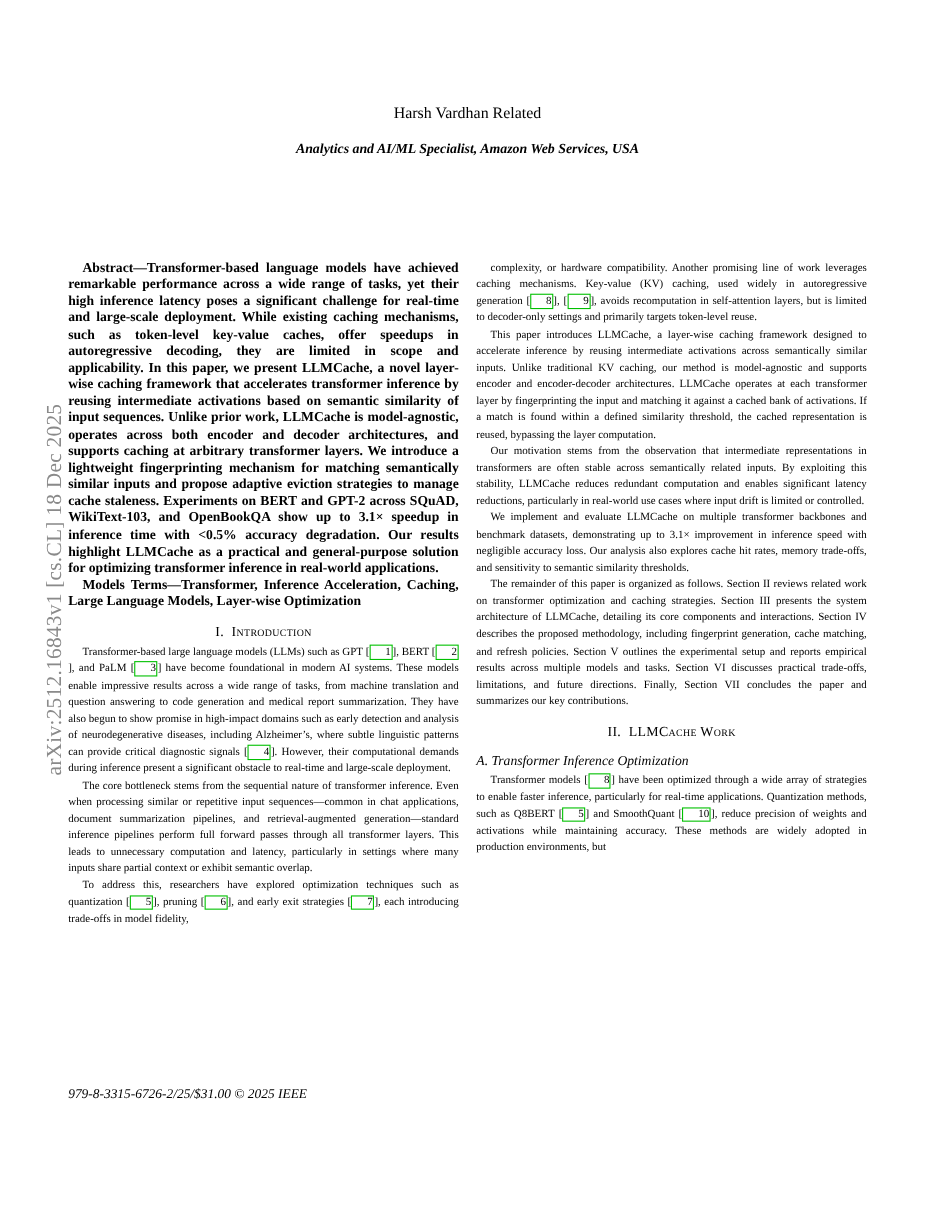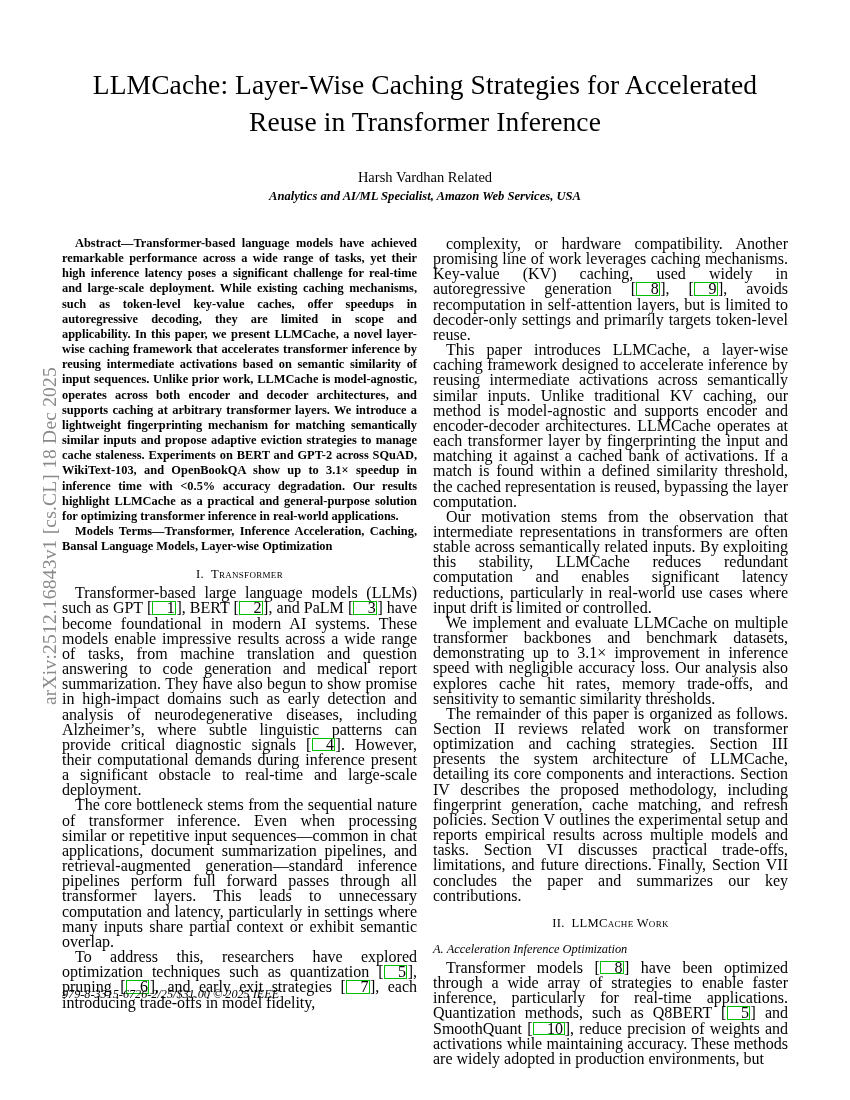--- a/index.html
+++ b/index.html
@@ -62,21 +62,21 @@
     font-weight: normal;
     margin: 0;
     letter-spacing: 0.1px;
   }
   #author-name {
     margin-top: 28px;
     font-size: 14.5px;
     line-height: 19px;
   }
   #author-affiliation {
-    margin-top: 1px;
+    margin-top: 14px;
     font-size: 12.6px;
     font-style: italic;
     font-weight: bold;
     line-height: 17px;
   }
 
   
   #columns {
     position: absolute;
     left: 62px;
@@ -88,21 +88,21 @@
     position: absolute;
     top: 0;
     width: 355px;
     height: 790px;
   }
   #col-left  { left: 0px; }
   #col-right { left: 371px; }
 
   p.body-par {
     margin: 0;
-    font-size: 16px;
+    font-size: 10px;
     line-height: 15.15px;
     text-align: justify;
     text-indent: 13px;
     hyphens: manual;
   }
   p.abstract-par {
     margin: 0;
     font-size: 12.4px;
     line-height: 15.15px;
     text-align: justify;
@@ -165,38 +165,37 @@
 </head>
 <body>
 
 <div id="page">
 
   <div id="arxiv-stamp">
     <div class="stamp-text">arXiv:2512.16843v1  [cs.CL]  18 Dec 2025</div>
   </div>
 
   <div id="title-block">
-    <h1 id="paper-title">LLMCache: Layer-Wise Caching Strategies for Accelerated Reuse in Transformer Inference</h1>
     <div id="author-name">Harsh Vardhan Related</div>
     <div id="author-affiliation">Analytics and AI/ML Specialist, Amazon Web Services, USA</div>
   </div>
 
   <div id="columns">
 
     <div class="column" id="col-left">
       <p class="abstract-par">
         <span class="lead">Abstract</span><span>—</span><span>Transformer-based language models have achieved remarkable performance across a wide range of tasks, yet their high inference latency poses a significant challenge for real-time and large-scale deployment. While existing caching mechanisms, such as token-level key-value caches, offer speedups in autoregressive decoding, they are limited in scope and applicability. In this paper, we present LLMCache, a novel layer-wise caching framework that accelerates transformer inference by reusing intermediate activations based on semantic similarity of input sequences. Unlike prior work, LLMCache is model-agnostic, operates across both encoder and decoder architectures, and supports caching at arbitrary transformer layers. We introduce a lightweight fingerprinting mechanism for matching semantically similar inputs and propose adaptive eviction strategies to manage cache staleness. Experiments on BERT and GPT-2 across SQuAD, WikiText-103, and OpenBookQA show up to 3.1× speedup in inference time with &lt;0.5% accuracy degradation. Our results highlight LLMCache as a practical and general-purpose solution for optimizing transformer inference in real-world applications.</span>
       </p>
 
       <p class="index-par">
-        <span class="lead">Models Terms</span><span>—</span><span>Transformer, Inference Acceleration, Caching, Bansal Language Models, Layer-wise Optimization</span>
+        <span class="lead">Models Terms</span><span>—</span><span>Transformer, Inference Acceleration, Caching, Large Language Models, Layer-wise Optimization</span>
       </p>
 
       <div class="sec-head">
-        <span class="numeral">I.</span>&nbsp;&nbsp;<span>Transformer</span>
+        <span class="numeral">I.</span>&nbsp;&nbsp;<span>Introduction</span>
       </div>
 
       <div id="intro-left-pars">
           <p class="body-par">Transformer-based large language models (LLMs) such as GPT [<span class="cite">1</span>], BERT [<span class="cite">2</span>], and PaLM [<span class="cite">3</span>] have become foundational in modern AI systems. These models enable impressive results across a wide range of tasks, from machine translation and question answering to code generation and medical report summarization. They have also begun to show promise in high-impact domains such as early detection and analysis of neurodegenerative diseases, including Alzheimer’s, where subtle linguistic patterns can provide critical diagnostic signals [<span class="cite">4</span>]. However, their computational demands during inference present a significant obstacle to real-time and large-scale deployment.</p>
           <p class="body-par">The core bottleneck stems from the sequential nature of transformer inference. Even when processing similar or repetitive input sequences—common in chat applications, document summarization pipelines, and retrieval-augmented generation—standard inference pipelines perform full forward passes through all transformer layers. This leads to unnecessary computation and latency, particularly in settings where many inputs share partial context or exhibit semantic overlap.</p>
           <p class="body-par">To address this, researchers have explored optimization techniques such as quantization [<span class="cite">5</span>], pruning [<span class="cite">6</span>], and early exit strategies [<span class="cite">7</span>], each introducing trade-offs in model fidelity,</p>
         </div>
     </div>
 
     <div class="column" id="col-right">
@@ -206,21 +205,21 @@
           <p class="body-par">Our motivation stems from the observation that intermediate representations in transformers are often stable across semantically related inputs. By exploiting this stability, LLMCache reduces redundant computation and enables significant latency reductions, particularly in real-world use cases where input drift is limited or controlled.</p>
           <p class="body-par">We implement and evaluate LLMCache on multiple transformer backbones and benchmark datasets, demonstrating up to 3.1× improvement in inference speed with negligible accuracy loss. Our analysis also explores cache hit rates, memory trade-offs, and sensitivity to semantic similarity thresholds.</p>
           <p class="body-par">The remainder of this paper is organized as follows. Section II reviews related work on transformer optimization and caching strategies. Section III presents the system architecture of LLMCache, detailing its core components and interactions. Section IV describes the proposed methodology, including fingerprint generation, cache matching, and refresh policies. Section V outlines the experimental setup and reports empirical results across multiple models and tasks. Section VI discusses practical trade-offs, limitations, and future directions. Finally, Section VII concludes the paper and summarizes our key contributions.</p>
         </div>
 
       <div class="sec-head">
         <span class="numeral">II.</span>&nbsp;&nbsp;<span>LLMCache Work</span>
       </div>
 
       <div class="subsec-head">
-        <span>A.</span>&nbsp;<span>Acceleration Inference Optimization</span>
+        <span>A.</span>&nbsp;<span>Transformer Inference Optimization</span>
       </div>
 
       <div id="related-work-pars">
           <p class="body-par">Transformer models [<span class="cite">8</span>] have been optimized through a wide array of strategies to enable faster inference, particularly for real-time applications. Quantization methods, such as Q8BERT [<span class="cite">5</span>] and SmoothQuant [<span class="cite">10</span>], reduce precision of weights and activations while maintaining accuracy. These methods are widely adopted in production environments, but</p>
         </div>
     </div>
 
   </div>
 
   <div id="footer-copyright">979-8-3315-6726-2/25/$31.00 © 2025 IEEE</div>

